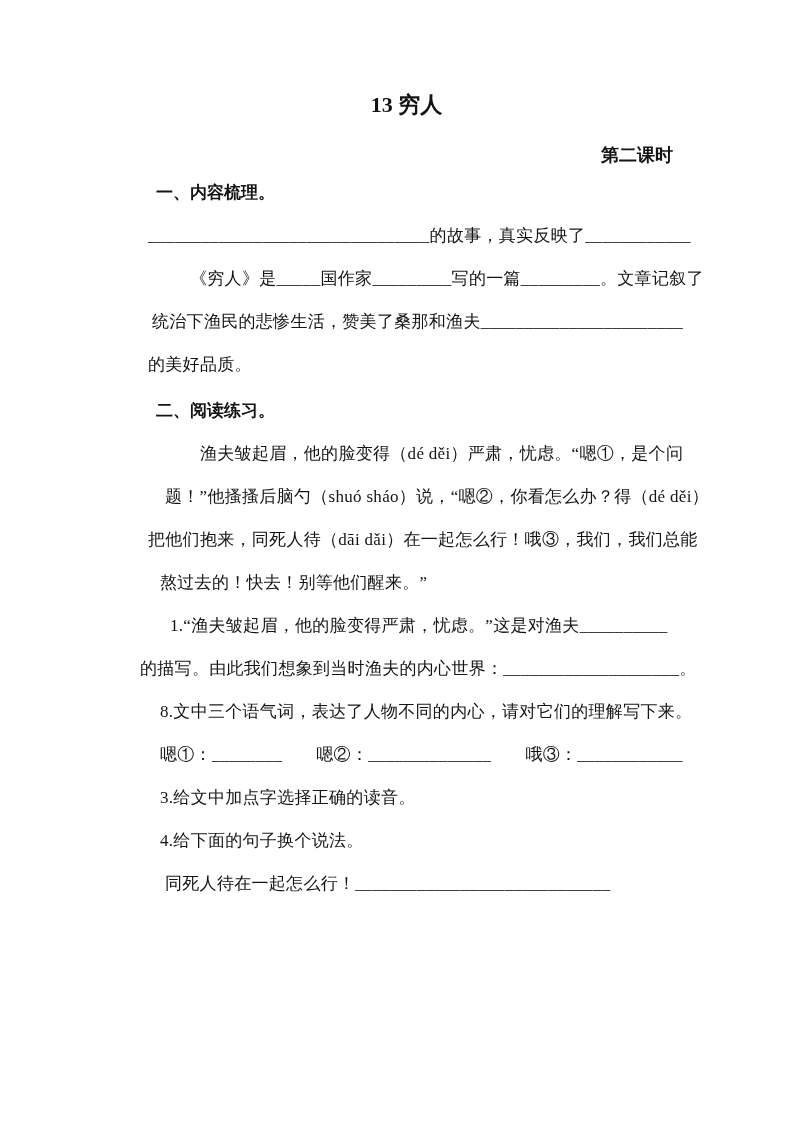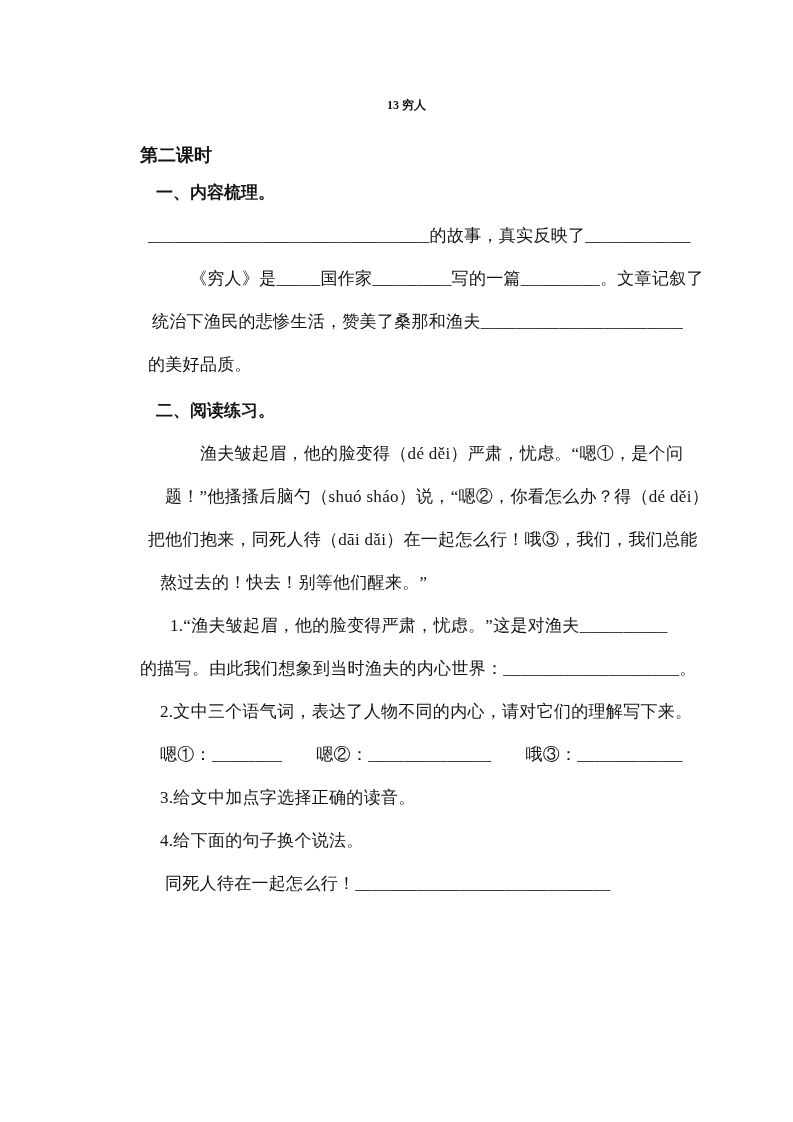--- a/index.html
+++ b/index.html
@@ -9,26 +9,26 @@
     height: 1122px;
     background: #ffffff;
     color: #141414;
     font-family: "Liberation Serif", "DejaVu Serif", serif;
     font-size: 17px;
     padding: 92px 120px 0 140px;
     overflow: hidden;
   }
   .title {
     text-align: center;
-    font-size: 12px;
+    font-size: 22px;
     font-weight: bold;
     line-height: 26px;
   }
   .subtitle {
-    text-align: left;
+    text-align: right;
     font-size: 18px;
     font-weight: bold;
     line-height: 26px;
     margin-top: 24px;
   }
   .heading {
     font-weight: bold;
     line-height: 26px;
     margin: 12px 0 8px 16px;
   }
@@ -66,21 +66,21 @@
   <div class="heading">二、阅读练习。</div>
 
   <div class="line ind60">渔夫皱起眉，他的脸变得（dé děi）严肃，忧虑。“嗯①，是个问</div>
   <div class="line ind25">题！”他搔搔后脑勺（shuó sháo）说，“嗯②，你看怎么办？得（dé děi）</div>
   <div class="line ind8">把他们抱来，同死人待（dāi dǎi）在一起怎么行！哦③，我们，我们总能</div>
   <div class="line ind20">熬过去的！快去！别等他们醒来。”</div>
 
   <div class="line ind30">1.“渔夫皱起眉，他的脸变得严肃，忧虑。”这是对渔夫__________</div>
   <div class="line ind0">的描写。由此我们想象到当时渔夫的内心世界：____________________。</div>
 
-  <div class="line ind20">2.文中三个语气词，表达了人物不同的内心，请对它们的理解写下来。</div>
+  <div class="line ind20">8.文中三个语气词，表达了人物不同的内心，请对它们的理解写下来。</div>
 
   <div class="line ind8 blank-row">
     <span class="blank-item">嗯①：________</span>
     <span class="blank-item">嗯②：______________</span>
     <span class="blank-item">哦③：____________</span>
   </div>
 
   <div class="line ind20">3.给文中加点字选择正确的读音。</div>
 
   <div class="line ind20">4.给下面的句子换个说法。</div>

